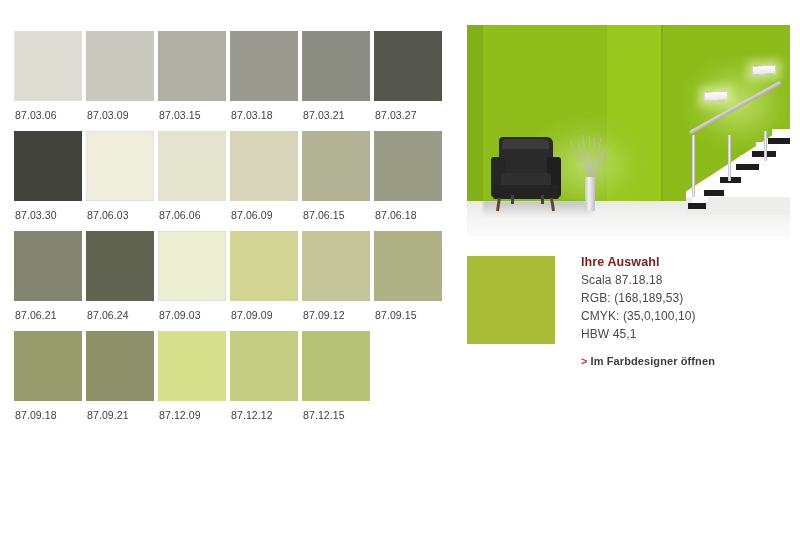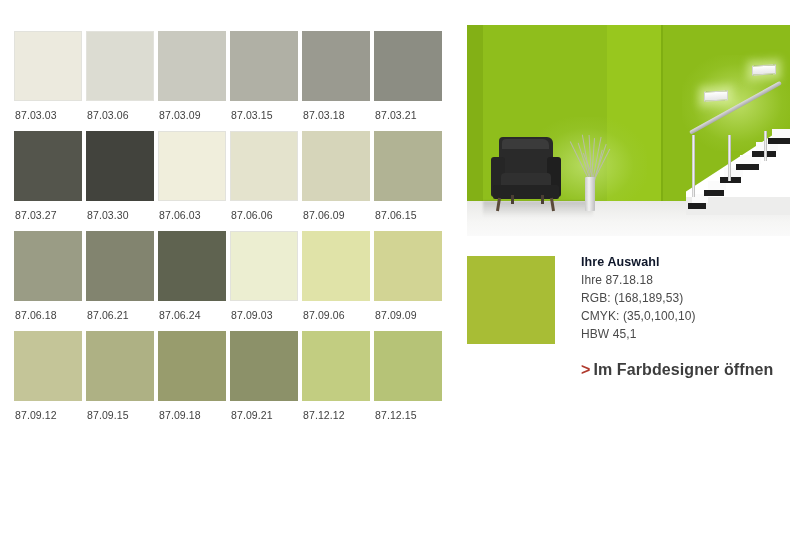--- a/index.html
+++ b/index.html
@@ -168,48 +168,44 @@
   }
   .sel-chip{
     position:absolute;left:0;top:0;
     width:88px;height:88px;
   }
   .sel-info{
     position:absolute;left:114px;top:-3px;
     width:206px;
   }
   .sel-title{
-    font-size:12.5px;font-weight:bold;color:#0f172a;
+    font-size:12.5px;font-weight:bold;color:#7f1d1d;
     line-height:18px;letter-spacing:.1px;
   }
   .sel-line{
     font-size:12px;color:#4a4a4a;
     line-height:18px;letter-spacing:.1px;white-space:nowrap;
   }
   .sel-link{
     display:inline-block;
-    font-size:16px;font-weight:bold;color:#3d3d3d;
+    font-size:11px;font-weight:bold;color:#3d3d3d;
     line-height:18px;letter-spacing:.1px;
     text-decoration:none;white-space:nowrap;
-    margin-top:18px;
+    margin-top:9px;
   }
   .sel-link .chev{color:#b03a2e;font-weight:bold;margin-right:3px;}
 </style>
 </head>
 <body>
 
 <div class="page">
 
   <div class="grid-wrap">
     <div class="grid" id="palette-grid">
         <div class="cell">
-          <span class="chip edged" title="87.03.03" style="background: rgb(236, 234, 222);"></span>
-          <span class="chip-label">87.03.03</span>
-        </div>
-        <div class="cell">
           <span class="chip edged" title="87.03.06" style="background: rgb(220, 220, 210);"></span>
           <span class="chip-label">87.03.06</span>
         </div>
         <div class="cell">
           <span class="chip" title="87.03.09" style="background: rgb(201, 201, 191);"></span>
           <span class="chip-label">87.03.09</span>
         </div>
         <div class="cell">
           <span class="chip" title="87.03.15" style="background: rgb(176, 176, 165);"></span>
           <span class="chip-label">87.03.15</span>
@@ -256,42 +252,42 @@
         </div>
         <div class="cell">
           <span class="chip" title="87.06.24" style="background: rgb(95, 99, 80);"></span>
           <span class="chip-label">87.06.24</span>
         </div>
         <div class="cell">
           <span class="chip edged" title="87.09.03" style="background: rgb(236, 238, 209);"></span>
           <span class="chip-label">87.09.03</span>
         </div>
         <div class="cell">
-          <span class="chip" title="87.09.06" style="background: rgb(224, 227, 168);"></span>
-          <span class="chip-label">87.09.06</span>
-        </div>
-        <div class="cell">
           <span class="chip" title="87.09.09" style="background: rgb(210, 212, 148);"></span>
           <span class="chip-label">87.09.09</span>
         </div>
         <div class="cell">
           <span class="chip" title="87.09.12" style="background: rgb(196, 197, 152);"></span>
           <span class="chip-label">87.09.12</span>
         </div>
         <div class="cell">
           <span class="chip" title="87.09.15" style="background: rgb(174, 177, 132);"></span>
           <span class="chip-label">87.09.15</span>
         </div>
         <div class="cell">
           <span class="chip" title="87.09.18" style="background: rgb(152, 156, 109);"></span>
           <span class="chip-label">87.09.18</span>
         </div>
         <div class="cell">
           <span class="chip" title="87.09.21" style="background: rgb(140, 145, 105);"></span>
           <span class="chip-label">87.09.21</span>
+        </div>
+        <div class="cell">
+          <span class="chip" title="87.12.09" style="background: rgb(214, 224, 138);"></span>
+          <span class="chip-label">87.12.09</span>
         </div>
         <div class="cell">
           <span class="chip" title="87.12.12" style="background: rgb(194, 205, 129);"></span>
           <span class="chip-label">87.12.12</span>
         </div>
         <div class="cell">
           <span class="chip" title="87.12.15" style="background: rgb(182, 195, 119);"></span>
           <span class="chip-label">87.12.15</span>
         </div>
       </div>
@@ -360,21 +356,21 @@
           <div class="post" style="left: 56px; top: 26px; height: 46px;"></div>
           <div class="post" style="left: 92px; top: 22px; height: 30px;"></div>
         </div>
     </div>
   </div>
 
   <div class="selection">
     <div class="sel-chip" id="sel-chip" style="background: rgb(168, 189, 53);"></div>
     <div class="sel-info">
       <div class="sel-title">Ihre Auswahl</div>
-      <div class="sel-line">Ihre 87.18.18</div>
+      <div class="sel-line">Scala 87.18.18</div>
       <div class="sel-line">RGB: (168,189,53)</div>
       <div class="sel-line">CMYK: (35,0,100,10)</div>
       <div class="sel-line">HBW 45,1</div>
       <a class="sel-link" href="#"><span class="chev">&gt;</span><span>Im Farbdesigner öffnen</span></a>
     </div>
   </div>
 
 </div>
 
 </body></html>

